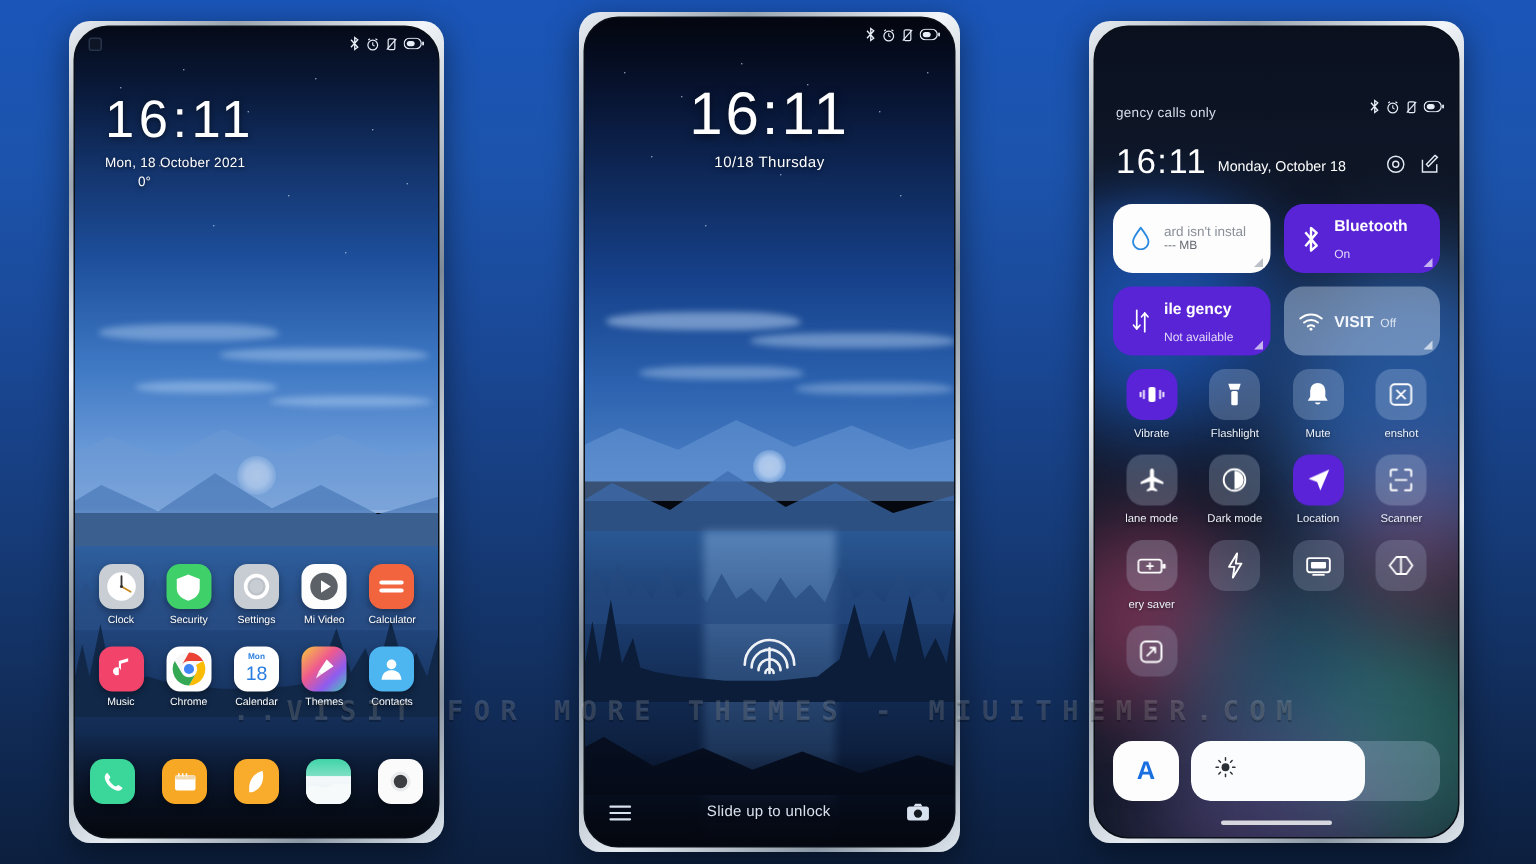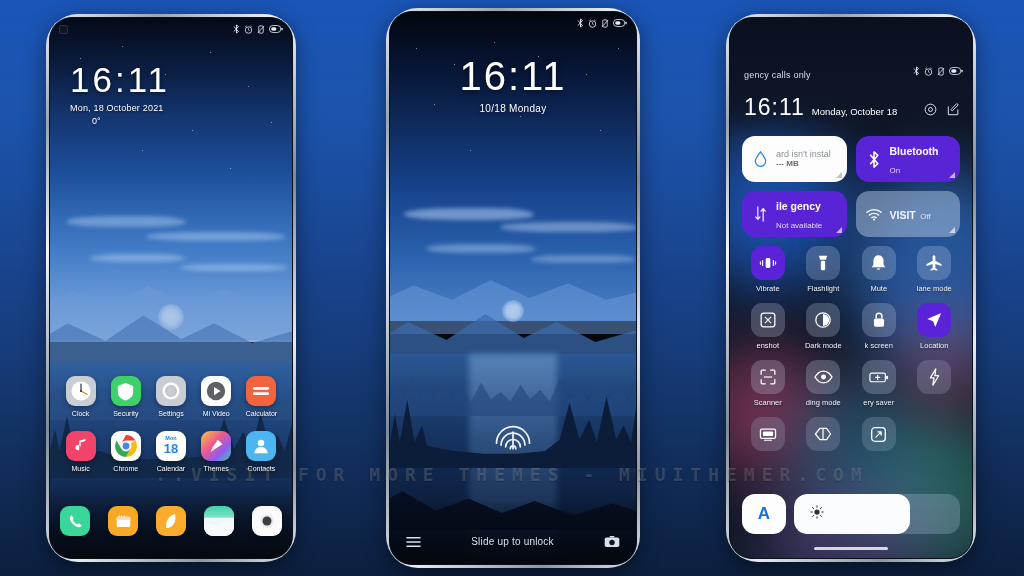--- a/index.html
+++ b/index.html
@@ -6,21 +6,21 @@
   html,body { width:1024px; height:576px; overflow:hidden; }
   body {
     font-family:"Liberation Sans", sans-serif;
     background: linear-gradient(180deg,#1a55b8 0%,#1c54ad 18%,#1a4896 40%,#163b78 62%,#112c58 82%,#0c1f3e 100%);
     position:relative;
   }
 
   
   .phone {
     position:absolute;
-    border-radius:32px;
+    border-radius:14px;
     background:linear-gradient(135deg,#e9eef3 0%,#9aa5b1 14%,#f2f6fa 30%,#7e8a97 52%,#e6ecf2 72%,#8b97a4 88%,#dfe6ee 100%);
     padding:3px;
     box-shadow:0 6px 22px rgba(0,0,0,.45);
   }
   .phone-inner {
     width:100%; height:100%;
     border-radius:23px;
     overflow:hidden;
     position:relative;
     background:#05080f;
@@ -354,21 +354,21 @@
             <path d="M12 23 A11 11 0 0 1 2.5 6.6 L7.3 14.8 A5.4 5.4 0 0 0 16.7 14.8 Z" fill="#34a853"></path>
             <circle cx="12" cy="12" r="4.6" fill="#fff"></circle>
               <circle cx="12" cy="12" r="3.4" fill="#4285f4"></circle>
           </svg>
         </div>
         <div class="app-lbl">Chrome</div>
       </div>
       <div class="app">
         <div class="app-ico" style="background:#fff;flex-direction:column;gap:0">
           <div style="font-size:5.5px;color:#2b7fe0;font-weight:700;line-height:1">Mon</div>
-          <div style="font-size:13px;color:#2b7fe0;font-weight:700;line-height:1.05">18</div>
+          <div style="font-size:13px;color:#2b7fe0;font-weight:400;line-height:1.05">18</div>
         </div>
         <div class="app-lbl">Calendar</div>
       </div>
       <div class="app">
         <div class="app-ico" style="background:linear-gradient(135deg,#f8c93c 0%,#ef5a8e 40%,#8e5cf0 70%,#3fd0b0 100%)">
           <svg width="18" height="18" viewBox="0 0 20 20">
               <path d="M6 12 L12 3 L17 8 L8 14 Z" fill="#fff"></path>
               <path d="M6 12 L4 17 L8 14 Z" fill="#fff" opacity=".85"></path>
             </svg>
         </div>
@@ -489,21 +489,21 @@
         <svg width="14" height="8" viewBox="0 0 16 9">
             <rect x="0.5" y="0.5" width="13" height="8" rx="4" stroke="#e8eef7" stroke-width="0.9" fill="none"></rect>
             <rect x="2.5" y="2.5" width="6" height="4" rx="2" fill="#e8eef7"></rect>
             <rect x="14.2" y="3" width="1.4" height="3" rx=".7" fill="#e8eef7"></rect>
           </svg>
       </div>
     </div>
 
     <div class="lock-clock">
       <div class="lock-time">16:11</div>
-      <div class="lock-date">10/18 Monday</div>
+      <div class="lock-date">10/18 Thursday</div>
     </div>
 
     <svg class="fp" viewBox="0 0 48 48">
       <g fill="none" stroke="#ffffff" stroke-width="1.9" stroke-linecap="round">
         <path d="M6 34 A18 18 0 0 1 42 34"></path>
         <path d="M11 36 A13 13 0 0 1 37 36"></path>
         <path d="M16 38 A8 8 0 0 1 32 38"></path>
         <path d="M21 40 A3 3 0 0 1 27 40"></path>
         <path d="M24 22 L24 40"></path>
       </g>
@@ -584,21 +584,21 @@
 
       <div class="big-row">
         <div class="big-tile" style="background:#fdfdfd;color:#2a2f38">
           <span class="bt-ico">
             <svg width="13" height="16" viewBox="0 0 14 18">
                 <path d="M7 1 C3.5 5.5 1.2 8.4 1.2 11.4 A5.8 5.8 0 0 0 12.8 11.4 C12.8 8.4 10.5 5.5 7 1 Z" fill="none" stroke="#2b8ae0" stroke-width="1.4"></path>
               </svg>
           </span>
           <span class="bt-txt">
             <span class="bt-title" style="color:#8a9099;font-weight:500;display:block;font-size:9px">ard isn't instal</span>
-            <span class="bt-sub" style="color:#444b55;font-weight:700;display:block">--- MB</span>
+            <span class="bt-sub" style="color:#444b55;font-weight:400;display:block">--- MB</span>
           </span>
           <span class="corner" style="color:#9aa1ab"></span>
         </div>
 
         <div class="big-tile" style="background:#5923d6;color:#fff">
           <span class="bt-ico">
             <svg width="12" height="17" viewBox="0 0 12 18">
                 <path d="M2 4 L10 13.5 L6 17 L6 1 L10 4.5 L2 14" stroke="#fff" stroke-width="1.7" fill="none" stroke-linejoin="round"></path>
               </svg>
           </span>
@@ -670,84 +670,66 @@
                 <path d="M9 1.4 A5.6 5.6 0 0 1 14.6 7 L14.6 11.6 L16.4 14.6 L1.6 14.6 L3.4 11.6 L3.4 7 A5.6 5.6 0 0 1 9 1.4 Z" fill="#fff"></path>
                 <path d="M6.8 16 A2.4 2.4 0 0 0 11.2 16 Z" fill="#fff"></path>
               </svg>
           </div>
           <div class="sm-lbl">Mute</div>
         </div>
 
         <div class="sm-cell">
           <div class="sm-ico">
             <svg width="18" height="18" viewBox="0 0 20 20">
-                <path d="M10 1.4 C10.9 1.4 11.5 2.2 11.5 3.2 L11.5 7.6 L18.4 11.4 L18.4 13.2 L11.5 11.2 L11.5 15.6 L13.8 17.2 L13.8 18.6 L10 17.6 L6.2 18.6 L6.2 17.2 L8.5 15.6 L8.5 11.2 L1.6 13.2 L1.6 11.4 L8.5 7.6 L8.5 3.2 C8.5 2.2 9.1 1.4 10 1.4 Z" fill="#fff"></path>
-              </svg>
-          </div>
-          <div class="sm-lbl">lane mode</div>
+                <rect x="2.4" y="2.4" width="15.2" height="15.2" rx="3" fill="none" stroke="#fff" stroke-width="1.4"></rect>
+                <path d="M6.6 6.6 L13.4 13.4 M13.4 6.6 L6.6 13.4" stroke="#fff" stroke-width="1.3"></path>
+              </svg>
+          </div>
+          <div class="sm-lbl">enshot</div>
         </div>
 
         <div class="sm-cell">
           <div class="sm-ico">
             <svg width="18" height="18" viewBox="0 0 20 20">
-                <rect x="2.4" y="2.4" width="15.2" height="15.2" rx="3" fill="none" stroke="#fff" stroke-width="1.4"></rect>
-                <path d="M6.6 6.6 L13.4 13.4 M13.4 6.6 L6.6 13.4" stroke="#fff" stroke-width="1.3"></path>
-              </svg>
-          </div>
-          <div class="sm-lbl">enshot</div>
+                <path d="M10 1.4 C10.9 1.4 11.5 2.2 11.5 3.2 L11.5 7.6 L18.4 11.4 L18.4 13.2 L11.5 11.2 L11.5 15.6 L13.8 17.2 L13.8 18.6 L10 17.6 L6.2 18.6 L6.2 17.2 L8.5 15.6 L8.5 11.2 L1.6 13.2 L1.6 11.4 L8.5 7.6 L8.5 3.2 C8.5 2.2 9.1 1.4 10 1.4 Z" fill="#fff"></path>
+              </svg>
+          </div>
+          <div class="sm-lbl">lane mode</div>
         </div>
 
         <div class="sm-cell">
           <div class="sm-ico">
             <svg width="18" height="18" viewBox="0 0 20 20">
                 <circle cx="10" cy="10" r="8" fill="none" stroke="#fff" stroke-width="1.4"></circle>
                 <path d="M10 3.2 A6.8 6.8 0 0 1 10 16.8 Z" fill="#fff"></path>
               </svg>
           </div>
           <div class="sm-lbl">Dark mode</div>
         </div>
 
-        <div class="sm-cell">
-          <div class="sm-ico">
-            <svg width="16" height="18" viewBox="0 0 16 20">
-                <rect x="2.4" y="8.2" width="11.2" height="9.4" rx="2" fill="#fff"></rect>
-                <path d="M4.8 8.2 L4.8 5.8 A3.2 3.2 0 0 1 11.2 5.8 L11.2 8.2" fill="none" stroke="#fff" stroke-width="1.6"></path>
-              </svg>
-          </div>
-          <div class="sm-lbl">k screen</div>
-        </div>
 
         <div class="sm-cell">
           <div class="sm-ico on">
             <svg width="18" height="18" viewBox="0 0 20 20">
                 <path d="M18 2.2 L2.6 9 L9 11.4 L11.4 17.8 Z" fill="#fff"></path>
               </svg>
           </div>
           <div class="sm-lbl">Location</div>
         </div>
 
         <div class="sm-cell">
           <div class="sm-ico">
             <svg width="18" height="18" viewBox="0 0 20 20">
                 <path d="M2.4 7 L2.4 3.6 A1.2 1.2 0 0 1 3.6 2.4 L7 2.4 M13 2.4 L16.4 2.4 A1.2 1.2 0 0 1 17.6 3.6 L17.6 7 M17.6 13 L17.6 16.4 A1.2 1.2 0 0 1 16.4 17.6 L13 17.6 M7 17.6 L3.6 17.6 A1.2 1.2 0 0 1 2.4 16.4 L2.4 13" fill="none" stroke="#fff" stroke-width="1.4" stroke-linecap="round"></path>
                 <path d="M5.4 10 L14.6 10" stroke="#fff" stroke-width="1.3"></path>
               </svg>
           </div>
           <div class="sm-lbl">Scanner</div>
         </div>
 
-        <div class="sm-cell">
-          <div class="sm-ico">
-            <svg width="19" height="14" viewBox="0 0 20 14">
-                <path d="M1 7 C4 2 7 0.8 10 0.8 C13 0.8 16 2 19 7 C16 12 13 13.2 10 13.2 C7 13.2 4 12 1 7 Z" fill="none" stroke="#fff" stroke-width="1.4"></path>
-                <circle cx="10" cy="7" r="2.6" fill="#fff"></circle>
-              </svg>
-          </div>
-          <div class="sm-lbl">ding mode</div>
-        </div>
 
 
         <div class="sm-cell">
           <div class="sm-ico">
             <svg width="20" height="13" viewBox="0 0 22 13">
                 <rect x="1" y="1.6" width="17" height="9.6" rx="2" fill="none" stroke="#fff" stroke-width="1.3"></rect>
                 <rect x="18.8" y="4.6" width="2.2" height="3.8" rx="1" fill="#fff"></rect>
                 <path d="M9.5 4.2 L9.5 8.6 M7.3 6.4 L11.7 6.4" stroke="#fff" stroke-width="1.3" stroke-linecap="round"></path>
               </svg>
           </div>

